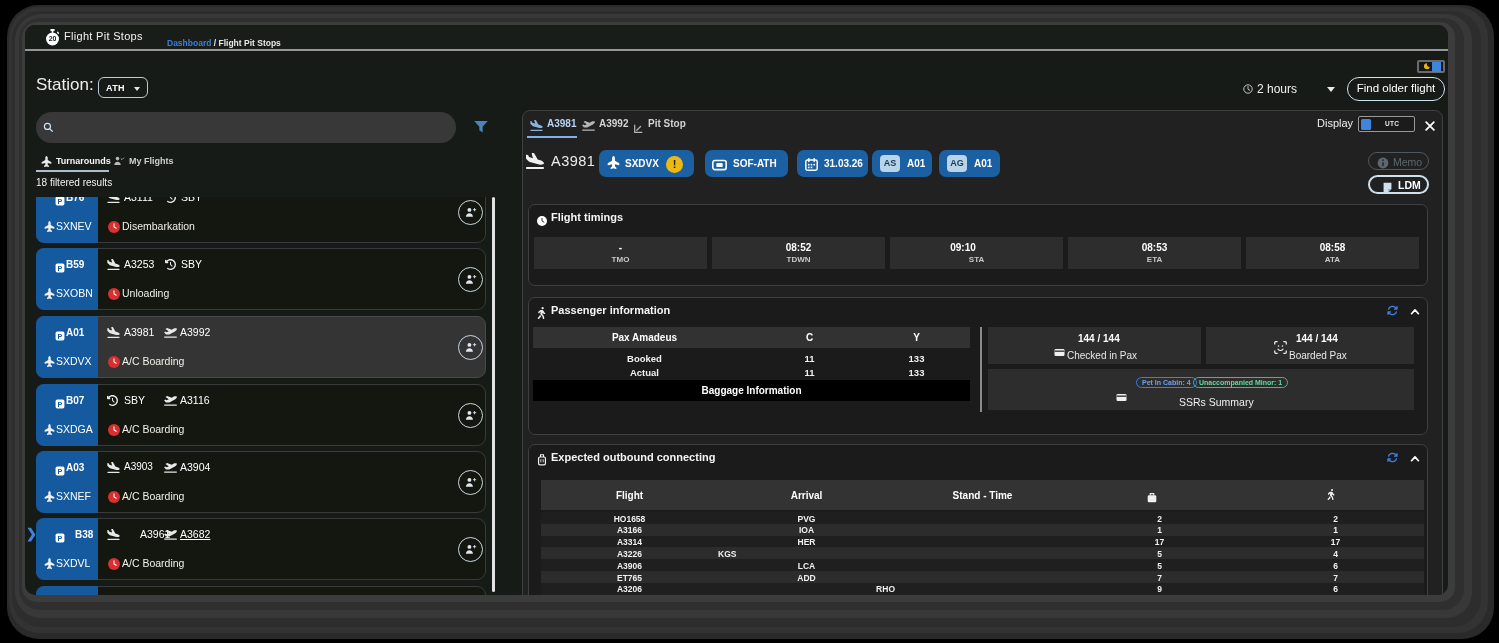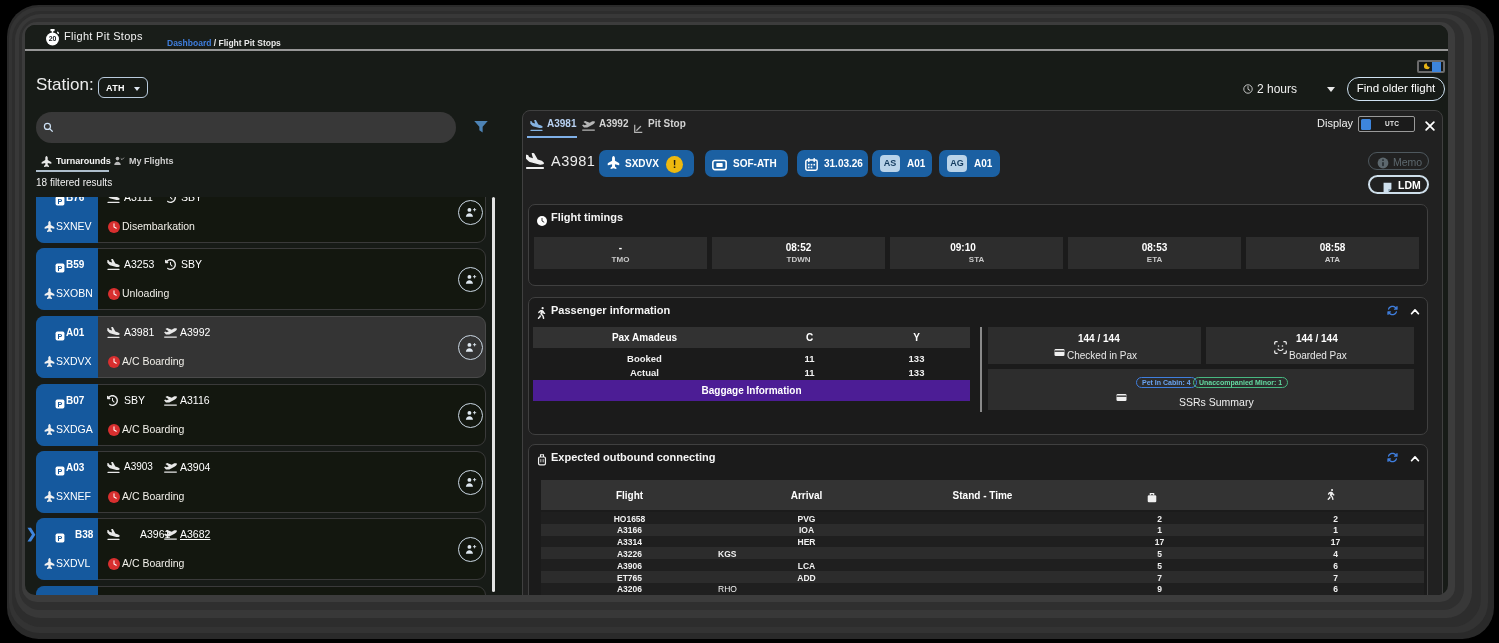--- a/index.html
+++ b/index.html
@@ -345,21 +345,21 @@
     <div class="a" style="left:508px;top:302px;width:437px;height:21px;background:#323232;"></div>
     <div class="a" style="left:508px;top:307px;width:223px;text-align:center;font-size:10px;font-weight:bold;color:#fff;">Pax Amadeus</div>
     <div class="a" style="left:731px;top:307px;width:107px;text-align:center;font-size:10px;font-weight:bold;color:#fff;">C</div>
     <div class="a" style="left:838px;top:307px;width:107px;text-align:center;font-size:10px;font-weight:bold;color:#fff;">Y</div>
     <div class="a" style="left:508px;top:328px;width:223px;text-align:center;font-size:9.5px;font-weight:bold;color:#f0f0f0;">Booked</div>
     <div class="a" style="left:731px;top:328px;width:107px;text-align:center;font-size:9.5px;font-weight:bold;color:#f0f0f0;">11</div>
     <div class="a" style="left:838px;top:328px;width:107px;text-align:center;font-size:9.5px;font-weight:bold;color:#f0f0f0;">133</div>
     <div class="a" style="left:508px;top:342px;width:223px;text-align:center;font-size:9.5px;font-weight:bold;color:#f0f0f0;">Actual</div>
     <div class="a" style="left:731px;top:342px;width:107px;text-align:center;font-size:9.5px;font-weight:bold;color:#f0f0f0;">11</div>
     <div class="a" style="left:838px;top:342px;width:107px;text-align:center;font-size:9.5px;font-weight:bold;color:#f0f0f0;">133</div>
-    <div class="a" style="left:508px;top:355px;width:437px;height:21px;background:#4c1d95;text-align:center;font-size:10px;font-weight:bold;color:#fff;line-height:21px;">Baggage Information</div>
+    <div class="a" style="left:508px;top:355px;width:437px;height:21px;background:#000000;text-align:center;font-size:10px;font-weight:bold;color:#fff;line-height:21px;">Baggage Information</div>
     <div class="a" style="left:955px;top:302px;width:1.5px;height:85px;background:#8a8a8a;"></div>
     <div class="a" style="left:963px;top:302px;width:213px;height:37px;background:#2d2d2d;"></div>
     <div class="a" style="left:1029px;top:318px;"><svg viewBox="0 0 18 13" width="11" height="9" xmlns="http://www.w3.org/2000/svg">
         <rect x="0.8" y="0.8" width="16.4" height="11.4" rx="2" fill="#f0f0f0"></rect>
         <rect x="0.8" y="3.2" width="16.4" height="2.2" fill="#2d2d2d"></rect>
       </svg></div>
     <div class="a ell" style="left:1053px;top:308px;font-size:10px;font-weight:bold;color:#fff;">144 / 144</div>
     <div class="a ell" style="left:1042px;top:325px;font-size:10px;color:#e8e8e8;">Checked in Pax</div>
     <div class="a" style="left:1181px;top:302px;width:208px;height:37px;background:#2d2d2d;"></div>
     <div class="a" style="left:1249px;top:315px;"><svg viewBox="0 0 18 18" width="13" height="13" xmlns="http://www.w3.org/2000/svg">
@@ -427,15 +427,15 @@
     <div class="a" style="left:693px;top:535.7px;width:177px;text-align:center;font-size:8.5px;font-weight:bold;color:#f0f0f0;">LCA</div>
     <div class="a" style="left:1046px;top:535.7px;width:177px;text-align:center;font-size:8.5px;font-weight:bold;color:#f0f0f0;">5</div>
     <div class="a" style="left:1222px;top:535.7px;width:177px;text-align:center;font-size:8.5px;font-weight:bold;color:#f0f0f0;">6</div>
     <div class="a" style="left:516px;top:546.0px;width:883px;height:11.8px;background:#2c2c2c;"></div>
     <div class="a" style="left:516px;top:547.5px;width:177px;text-align:center;font-size:8.5px;font-weight:bold;color:#f0f0f0;">ET765</div>
     <div class="a" style="left:693px;top:547.5px;width:177px;text-align:center;font-size:8.5px;font-weight:bold;color:#f0f0f0;">ADD</div>
     <div class="a" style="left:1046px;top:547.5px;width:177px;text-align:center;font-size:8.5px;font-weight:bold;color:#f0f0f0;">7</div>
     <div class="a" style="left:1222px;top:547.5px;width:177px;text-align:center;font-size:8.5px;font-weight:bold;color:#f0f0f0;">7</div>
     <div class="a" style="left:516px;top:557.8px;width:883px;height:11.8px;background:#1f1f1f;"></div>
     <div class="a" style="left:516px;top:559.3px;width:177px;text-align:center;font-size:8.5px;font-weight:bold;color:#f0f0f0;">A3206</div>
-    <div class="a" style="left:693px;top:559.3px;width:177px;text-align:left;font-size:8.5px;font-weight:normal;color:#f0f0f0;">RHO</div>
+    <div class="a" style="left:693px;top:559.3px;width:177px;text-align:right;font-size:8.5px;font-weight:bold;color:#f0f0f0;">RHO</div>
     <div class="a" style="left:1046px;top:559.3px;width:177px;text-align:center;font-size:8.5px;font-weight:bold;color:#f0f0f0;">9</div>
     <div class="a" style="left:1222px;top:559.3px;width:177px;text-align:center;font-size:8.5px;font-weight:bold;color:#f0f0f0;">6</div>
   </div>
 </body></html>

